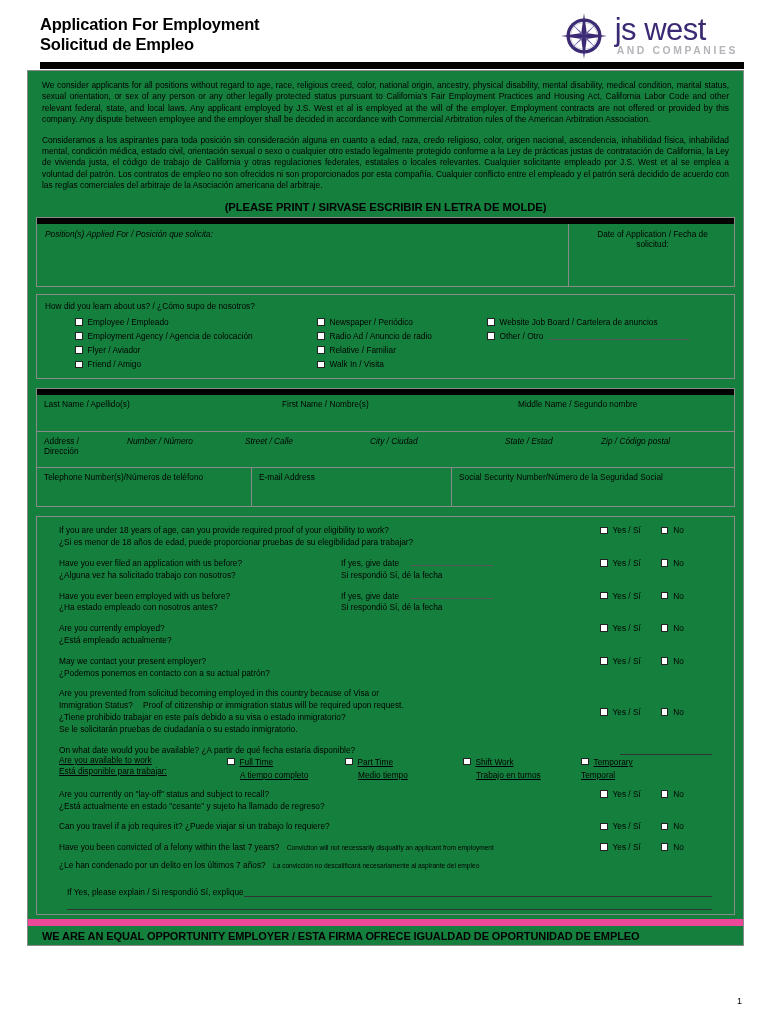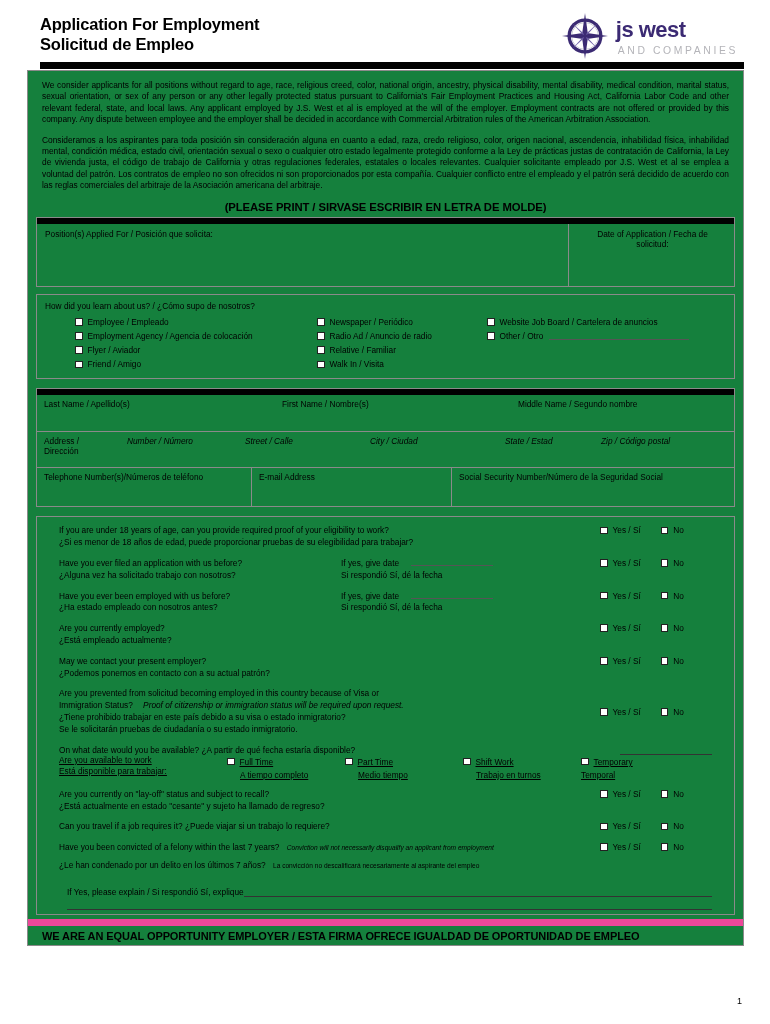--- a/index.html
+++ b/index.html
@@ -32,25 +32,25 @@
     font-weight: bold;
     line-height: 20px;
     letter-spacing: -0.2px;
     white-space: nowrap;
   }
 
   .logo-wrap { display: flex; align-items: center; gap: 7px; padding-top: 4px; padding-right: 6px;}
   .logo-mark { width: 48px; height: 48px; flex: none; }
   .logo-text { display: flex; flex-direction: column; line-height: 1; }
   .logo-main {
-    font-size: 22px; font-weight: bold; color: #3b2a73;
+    font-size: 31px; font-weight: normal; color: #3b2a73;
     letter-spacing: -0.5px; line-height: 30px;
   }
   .logo-sub {
-    font-size: 10.4px; font-weight: normal; color: #b4b4b9;
+    font-size: 10.4px; font-weight: bold; color: #b4b4b9;
     letter-spacing: 2.6px; margin-top: 1px; padding-left: 2px;
   }
 
   .header-rule {
     height: 7px; background: #000000;
     margin: 0 26px 0 40px;
   }
 
   
   .outer {
@@ -76,21 +76,21 @@
     font-weight: bold;
     padding: 3px 0 4px 0;
     letter-spacing: -0.1px;
   }
 
   
   .sec { border: 1px solid #8a8a8a; margin: 0 8px 0 8px; }
   .blackbar { height: 6px; background: #000; }
 
   .pos-row { display: flex; }
-  .pos-left { flex: 1 1 auto; padding: 5px 6px 5px 8px; height: 62px; }
+  .pos-left { flex: 1 1 auto; padding: 5px 6px 5px 8px; height: 62px; font-style: italic; }
   .pos-right { width: 166px; padding: 5px 6px 5px 8px; border-left: 1px solid #8a8a8a; text-align: center; }
 
   
   .learn { margin: 7px 8px 0 8px; border: 1px solid #8a8a8a; padding: 6px 8px 7px 8px; }
   .learn-q { margin-bottom: 4px; }
   .learn-cols { display: flex; padding-left: 30px; }
   .learn-col { }
   .learn-col.c1 { width: 242px; }
   .learn-col.c2 { width: 170px; }
   .learn-col.c3 { width: 230px; }
@@ -120,21 +120,21 @@
   .c3c { flex: 1; padding: 4px 0 0 7px; border-left: 1px solid #8a8a8a; }
 
   
   .qbox { margin: 9px 8px 0 8px; border: 1px solid #8a8a8a; padding: 8px 8px 4px 8px; }
   .q {
     display: flex; align-items: flex-start;
     margin-bottom: 9px; position: relative;
   }
   .q-text { flex: 1 1 auto; padding-left: 14px; }
   .q-line { line-height: 11.8px; white-space: nowrap; }
-  .q-line .ital { font-style: italic; }
+  .q-line .ital { }
   .q-cols { display: flex; }
   .q-c1 { width: 282px; }
   .q-c2 { width: 250px; }
   .yn {
     display: flex; align-items: flex-start; gap: 20px;
     width: 126px; flex: none; padding-top: 0px;
   }
   .yn.mid { align-self: center; }
   .ynitem { display: flex; align-items: center; white-space: nowrap; }
   .ynitem .cb { margin-right: 5px; }

